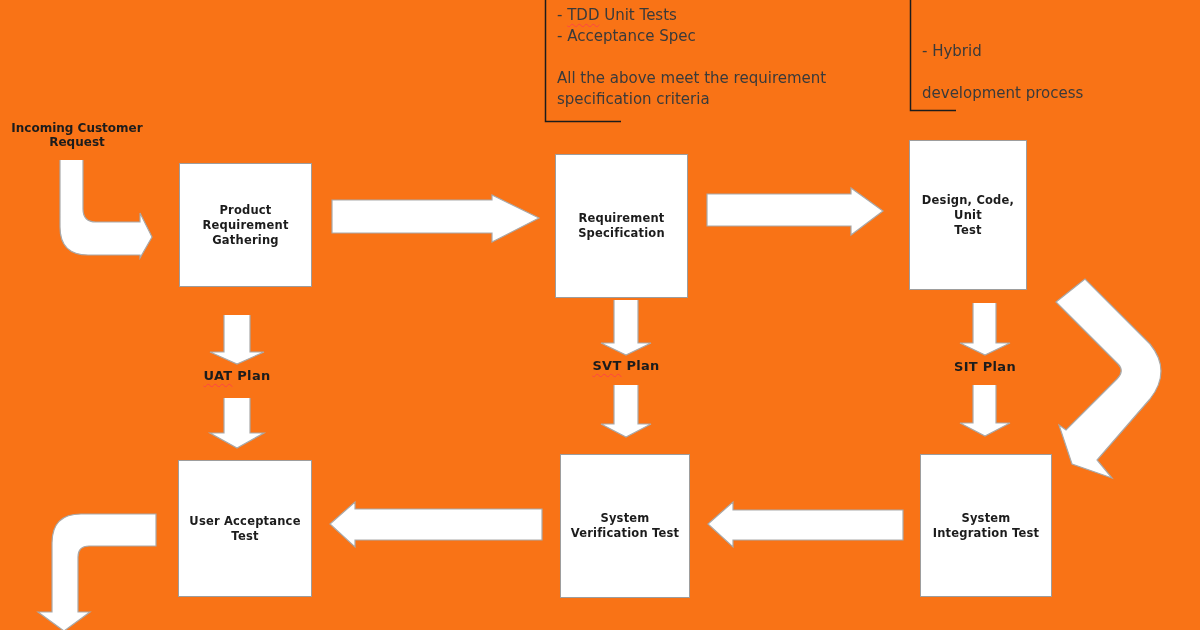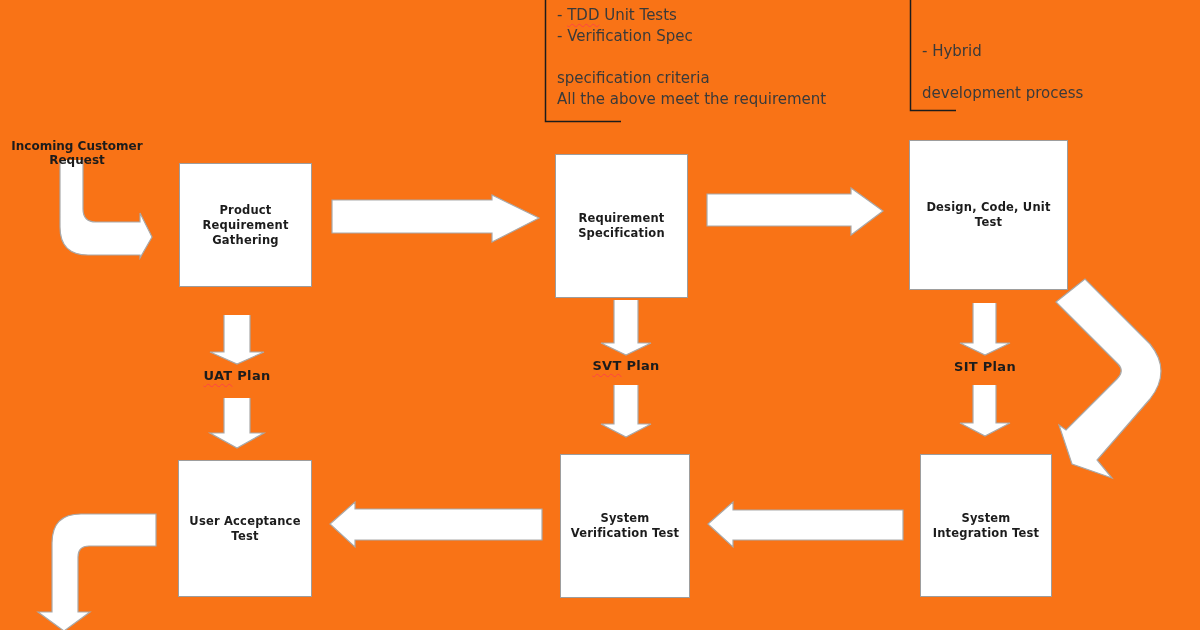--- a/index.html
+++ b/index.html
@@ -17,21 +17,21 @@
   .box-label {
     font-size:11.5px; font-weight:bold; line-height:15px; color:#1c1c1c;
     text-align:center; letter-spacing:0.2px;
   }
   .plan-label {
     position:absolute; width:120px; text-align:center;
     font-size:13px; font-weight:bold; color:#1c1c1c; letter-spacing:0.3px;
   }
   .incoming {
     position:absolute; left:2px; top:121px; width:150px; text-align:center;
-    font-size:12px; font-weight:bold; line-height:14px; color:#1c1c1c;margin-top:18px;
+    font-size:12px; font-weight:bold; line-height:14px; color:#1c1c1c;
   }
   .callout-text {
     position:absolute; font-size:15px; line-height:21px; color:#3a3a3a;
     white-space:nowrap;
   }
   .callout-text .line { height:21px; }
   .sq {
     text-decoration:underline; text-decoration-style:wavy;
     text-decoration-color:#f44; text-decoration-thickness:1px;
     text-underline-offset:3px;
@@ -67,24 +67,24 @@
 
     <path class="arrow" d="M 156,514 L 81,514 Q 52,514 52,543 L 52,612 L 38,612 L 64,631 L 90,612 L 78,612 L 78,557 Q 78,546 89,546 L 156,546 Z" stroke="#a9a9a9"></path>
 
     <path class="callout-line" d="M 545.5,0 L 545.5,121.5 L 621,121.5" stroke="#1c1c1c"></path>
     <path class="callout-line" d="M 910.5,0 L 910.5,110.5 L 956,110.5" stroke="#1c1c1c"></path>
   </svg>
 
   <div class="callout-text" style="left:557px; top:-16px;">
     <div class="line">- User Stories</div>
     <div class="line"><span>- </span><span class="sq">TDD</span><span> Unit Tests</span></div>
-    <div class="line">- Verification Spec</div>
+    <div class="line">- Acceptance Spec</div>
     <div class="line"></div>
+    <div class="line">All the above meet the requirement</div>
     <div class="line">specification criteria</div>
-    <div class="line">All the above meet the requirement</div>
   </div>
 
   <div class="callout-text" style="left:922px; top:0px;margin-top:41px;">
     <div class="line">- Hybrid</div>
     <div class="line"></div>
     <div class="line">development process</div>
   </div>
 
   <div class="incoming">
     <div>Incoming Customer</div>
@@ -99,21 +99,21 @@
     </div>
   </div>
 
   <div class="box" style="left:555px; top:154px; width:133px; height:144px;">
     <div class="box-label">
       <div>Requirement</div>
       <div>Specification</div>
     </div>
   </div>
 
-  <div class="box" style="left:909px; top:140px; width:159px; height:150px;">
+  <div class="box" style="left:909px; top:140px; width:118px; height:150px;">
     <div class="box-label">
       <div>Design, Code, Unit</div>
       <div>Test</div>
     </div>
   </div>
 
   <div class="box" style="left:178px; top:460px; width:134px; height:137px;">
     <div class="box-label">
       <div>User Acceptance</div>
       <div>Test</div>

